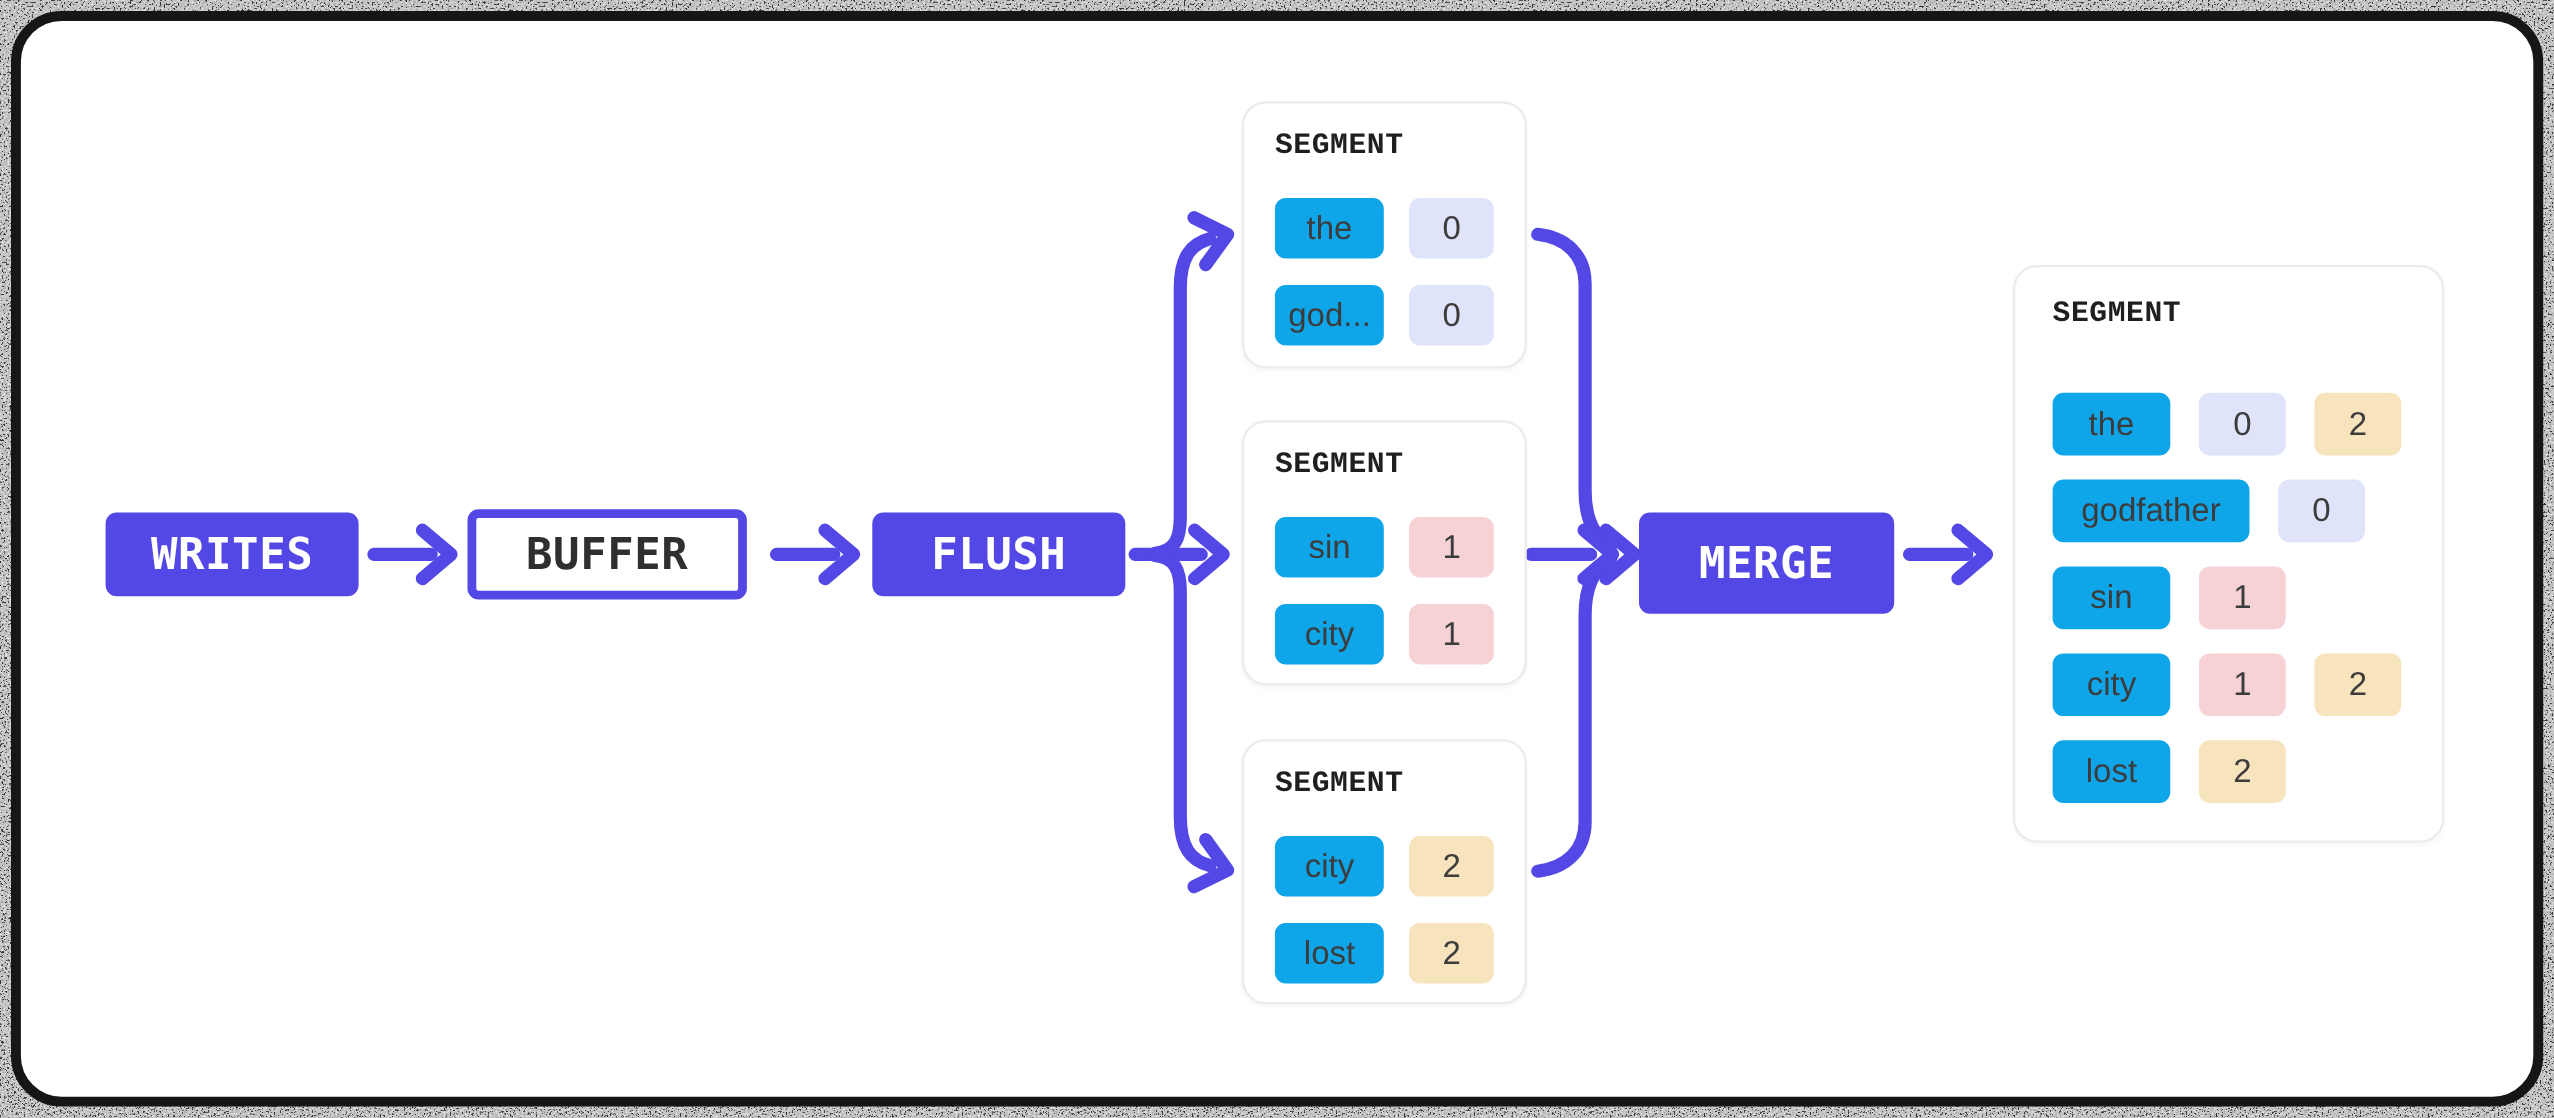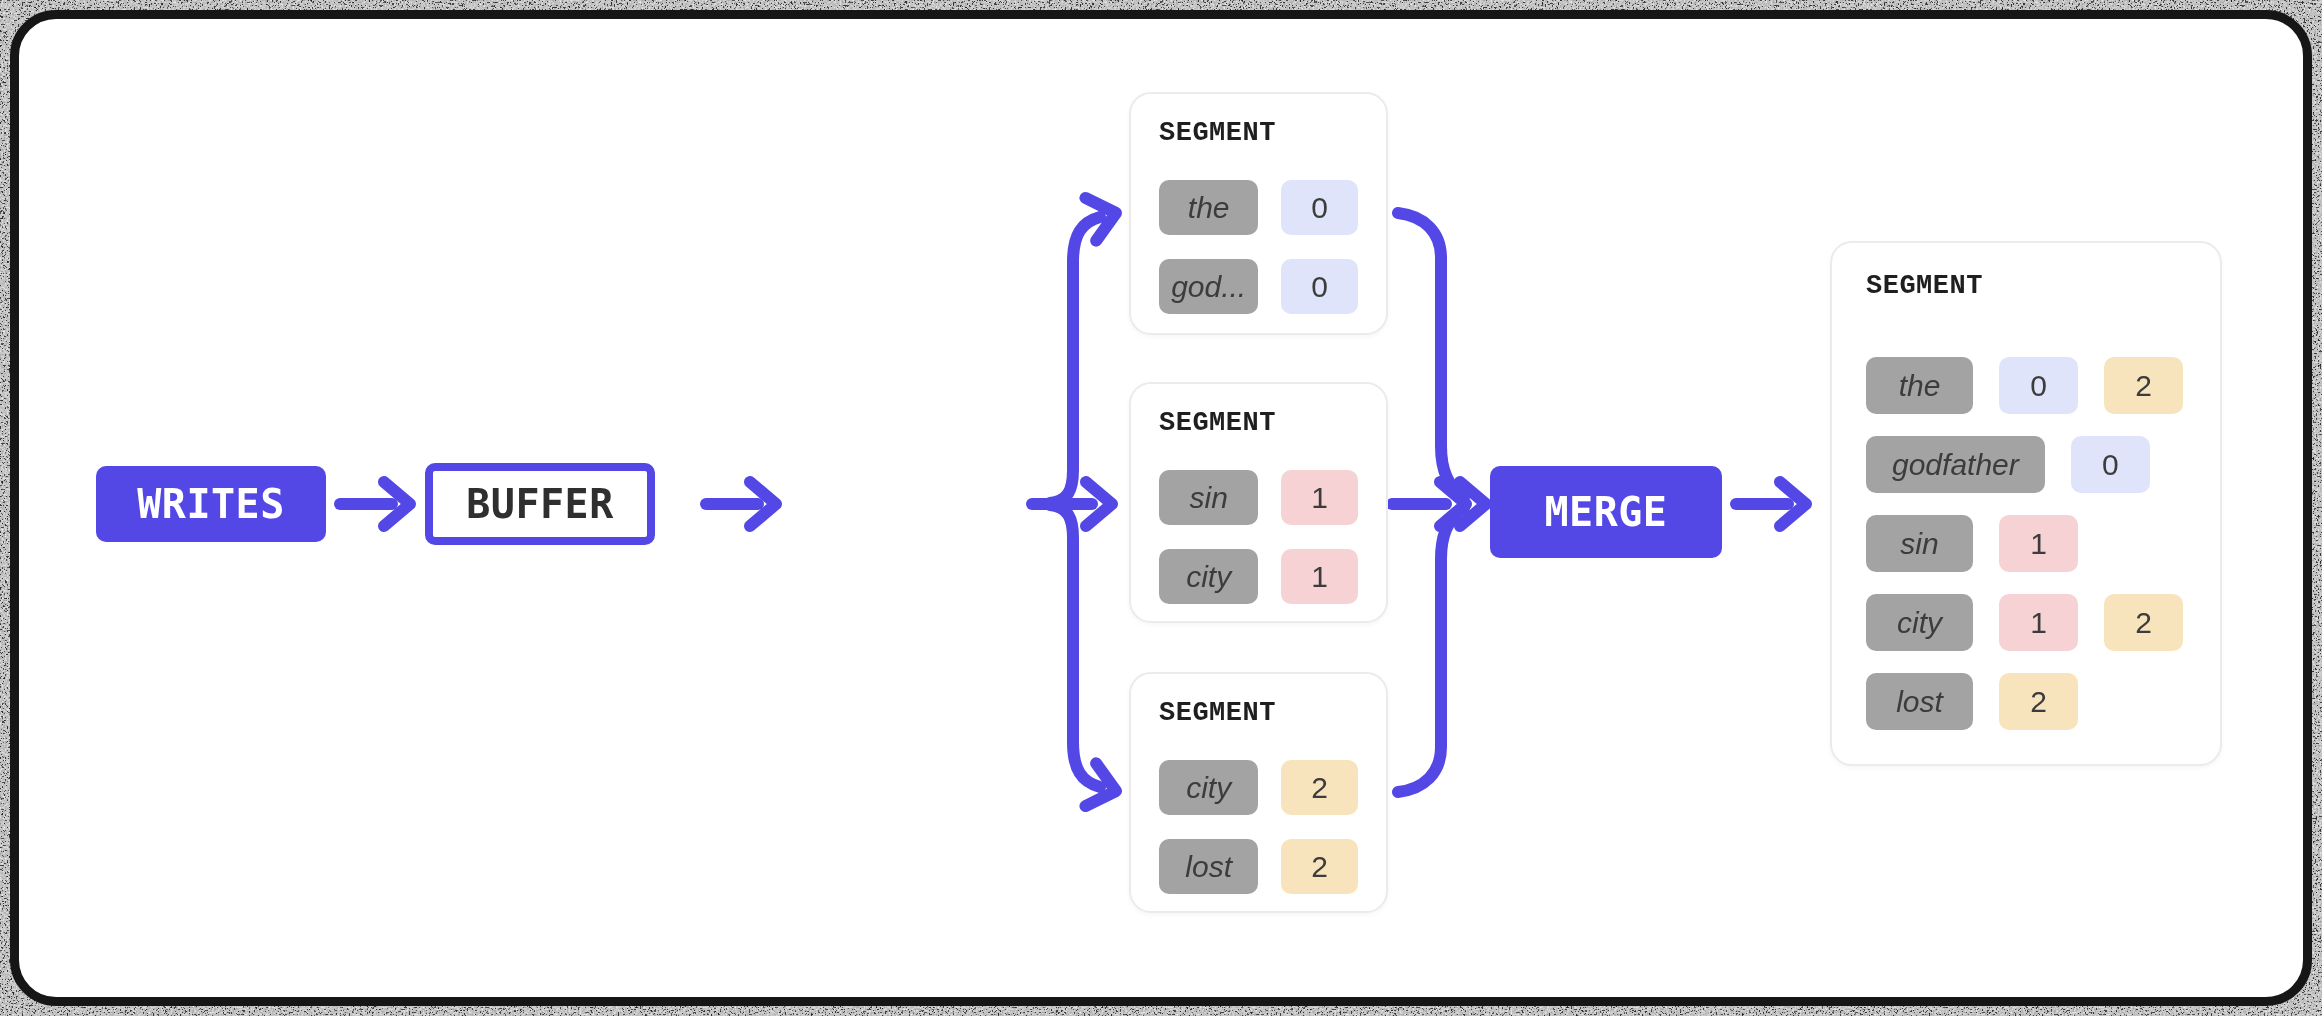--- a/index.html
+++ b/index.html
@@ -19,21 +19,21 @@
 
   .node{
     position:absolute;display:flex;align-items:center;justify-content:center;
     font-family:"DejaVu Sans Mono", monospace;font-weight:700;font-size:40px;
     border-radius:10px;letter-spacing:0.5px;
   }
   .node.filled{background:var(--accent,#5347E6);color:#ffffff;}
   .node.outline{background:#ffffff;border:8px solid var(--accent,#5347E6);color:#2f2f2f;}
 
   .node-writes{left:96px;top:466px;width:230px;height:76px;text-align:center;}
-  .node-buffer{left:425px;top:463px;width:230px;height:82px;box-sizing:border-box;}
+  .node-buffer{left:425px;top:463px;width:254px;height:82px;box-sizing:border-box;}
   .node-flush{left:793px;top:466px;width:230px;height:76px;}
   .node-merge{left:1490px;top:466px;width:232px;height:92px;}
 
   .card{
     position:absolute;background:#ffffff;border:2px solid #ebebeb;border-radius:22px;
     box-sizing:border-box;box-shadow:0 2px 5px rgba(0,0,0,0.04);
   }
   .card-seg1{left:1129px;top:92px;width:259px;height:243px;padding:24px 28px;}
   .card-seg2{left:1129px;top:382px;width:259px;height:241px;padding:24px 28px;}
   .card-seg3{left:1129px;top:672px;width:259px;height:241px;padding:24px 28px;}
@@ -48,21 +48,21 @@
   .card-final .rows{margin-top:56px;gap:22px;}
 
   .row{display:flex;align-items:center;}
   .card-seg1 .row,.card-seg2 .row,.card-seg3 .row{gap:23px;}
   .card-final .row{gap:26px;}
 
   .chip{
     display:flex;align-items:center;justify-content:center;
     border-radius:10px;font-size:30px;color:#3c3c3c;box-sizing:border-box;
   }
-  .chip.term{background:#a3a3a3;font-style:italic;}
+  .chip.term{background:#0ea5e9;}
   .card-seg1 .chip.term,.card-seg2 .chip.term,.card-seg3 .chip.term{width:101px;height:55px;}
   .card-seg1 .chip.id,.card-seg2 .chip.id,.card-seg3 .chip.id{width:78px;height:55px;}
   .card-final .chip.term{min-width:107px;height:57px;padding:0 26px;}
   .card-final .chip.id{width:79px;height:57px;}
 </style>
 </head>
 <body>
 
 <svg class="noise-bg" xmlns="http://www.w3.org/2000/svg">
   <filter id="grain" x="0" y="0" width="100%" height="100%">
@@ -102,20 +102,21 @@
     <path d="M1392 504 L1446 504"></path>
     <path d="M1440 482 L1466 504 L1440 526"></path>
     <path d="M1460 482 L1486 504 L1460 526"></path>
 
     <path d="M1736 504 L1788 504"></path>
     <path d="M1780 482 L1806 504 L1780 526"></path>
   </svg>
 
   <div class="node filled node-writes">WRITES</div>
   <div class="node outline node-buffer">BUFFER</div>
+  <div class="node filled node-flush">FLUSH</div>
   <div class="node filled node-merge">MERGE</div>
 
   <div class="card card-seg1">
     <div class="card-title">SEGMENT</div>
     <div class="rows">
       <div class="row">
         <span class="chip term">the</span>
         <span class="chip id" style="background-color: rgb(223, 228, 251);">0</span>
       </div>
       <div class="row">

